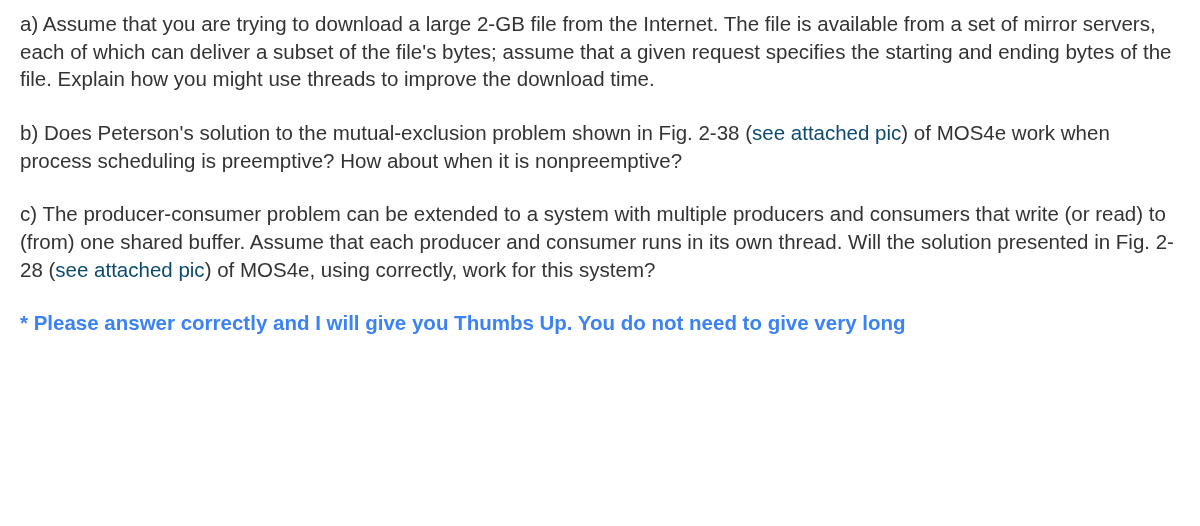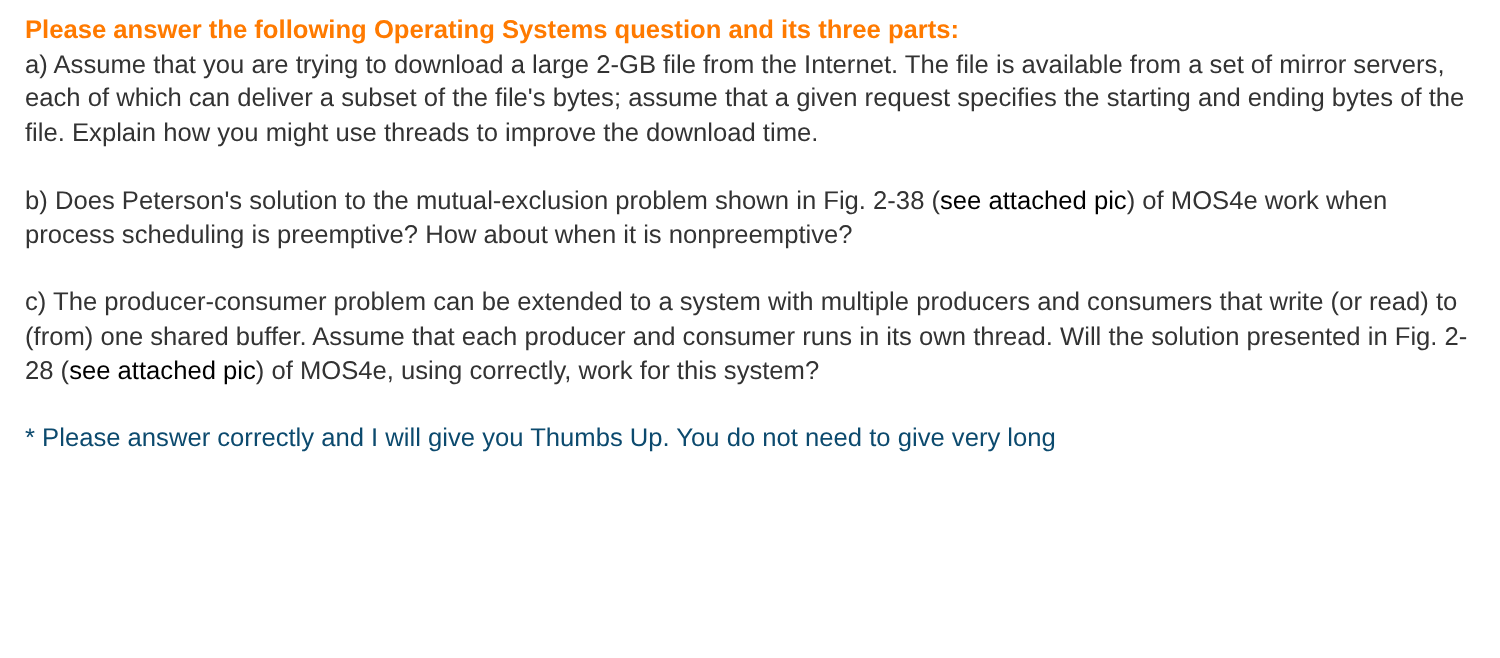--- a/index.html
+++ b/index.html
@@ -22,40 +22,39 @@
       font-weight: bold;
     }
     .para {
       color: #333333;
       margin-bottom: 26px;
     }
     .para:last-of-type {
       margin-bottom: 0;
     }
     .link {
-      color: #000000;
+      color: #0c4a6e;
     }
     .footer {
-      color: #0c4a6e;
-      font-weight: normal;
+      color: #3b82f6;
+      font-weight: bold;
       margin-top: 6px;
     }
     .footer .star {
       display: inline;
     }
     .footer .indent {
       padding-left: 14px;
       display: block;
     }
   </style>
 </head>
 <body>
 
 <div class="content">
-  <div class="title">Please answer the following Operating Systems question and its three parts:</div>
 
   <div class="para">a) Assume that you are trying to download a large 2-GB file from the Internet. The file is available from a set of mirror servers, each of which can deliver a subset of the file's bytes; assume that a given request specifies the starting and ending bytes of the file. Explain how you might use threads to improve the download time.</div>
 
   <div class="para">
     <span>b) Does Peterson's solution to the mutual-exclusion problem shown in Fig. 2-38 (</span><span class="link">see attached pic</span><span>) of MOS4e work when process scheduling is preemptive? How about when it is nonpreemptive?</span>
   </div>
 
   <div class="para">
     <span>c) The producer-consumer problem can be extended to a system with multiple producers and consumers that write (or read) to (from) one shared buffer. Assume that each producer and consumer runs in its own thread. Will the solution presented in Fig. 2-28 (</span><span class="link">see attached pic</span><span>) of MOS4e, using correctly, work for this system?</span>
   </div>

